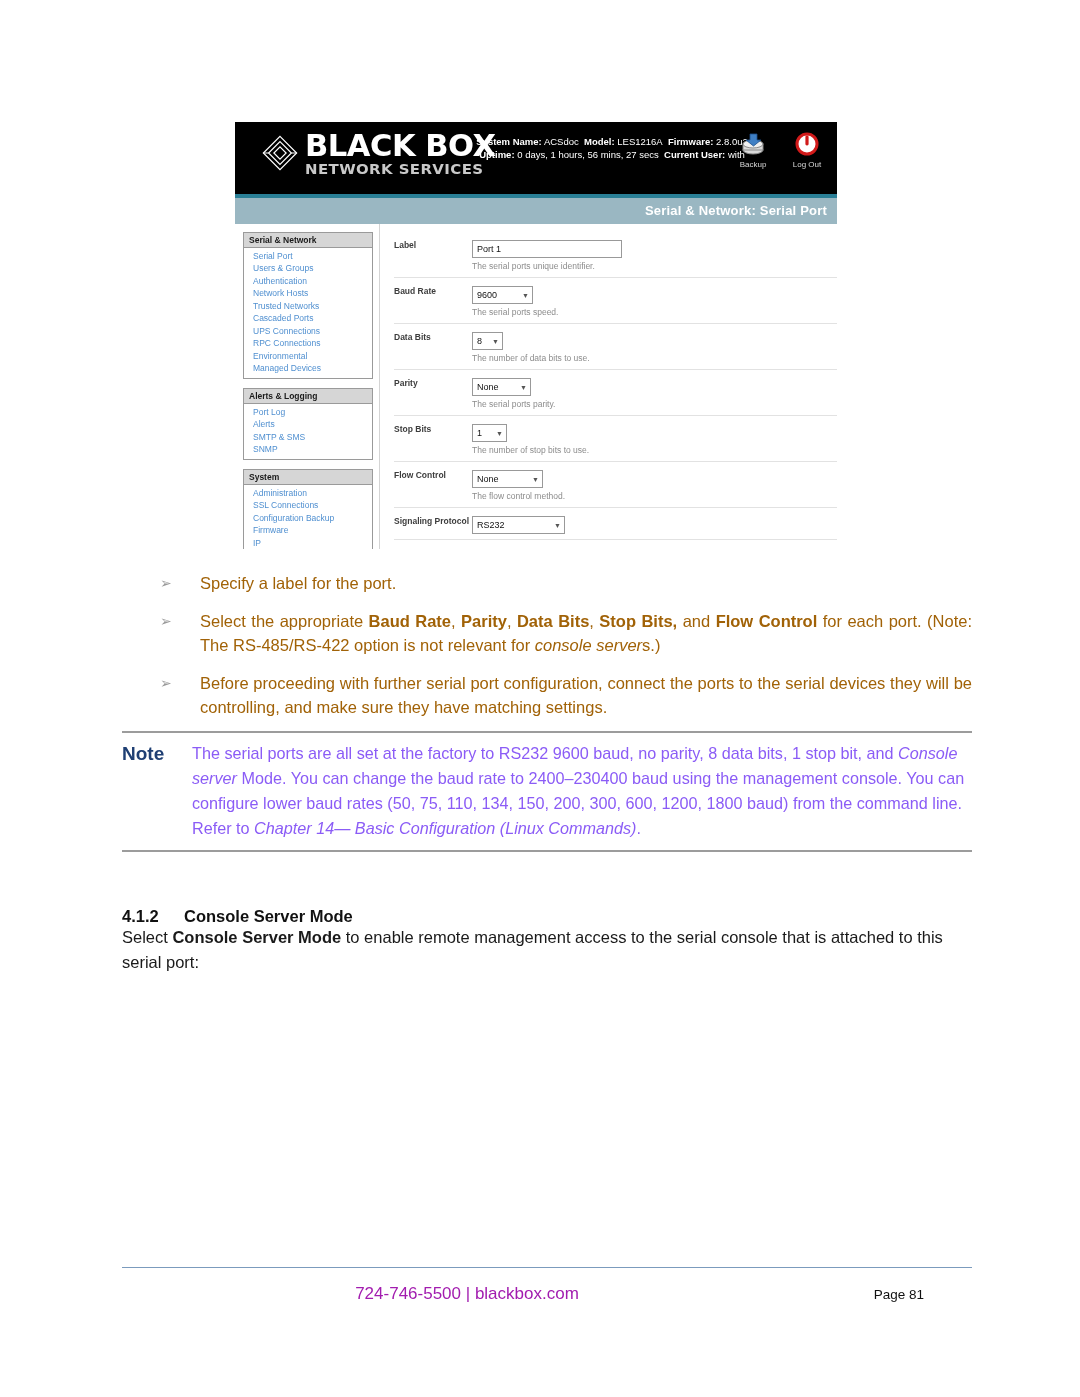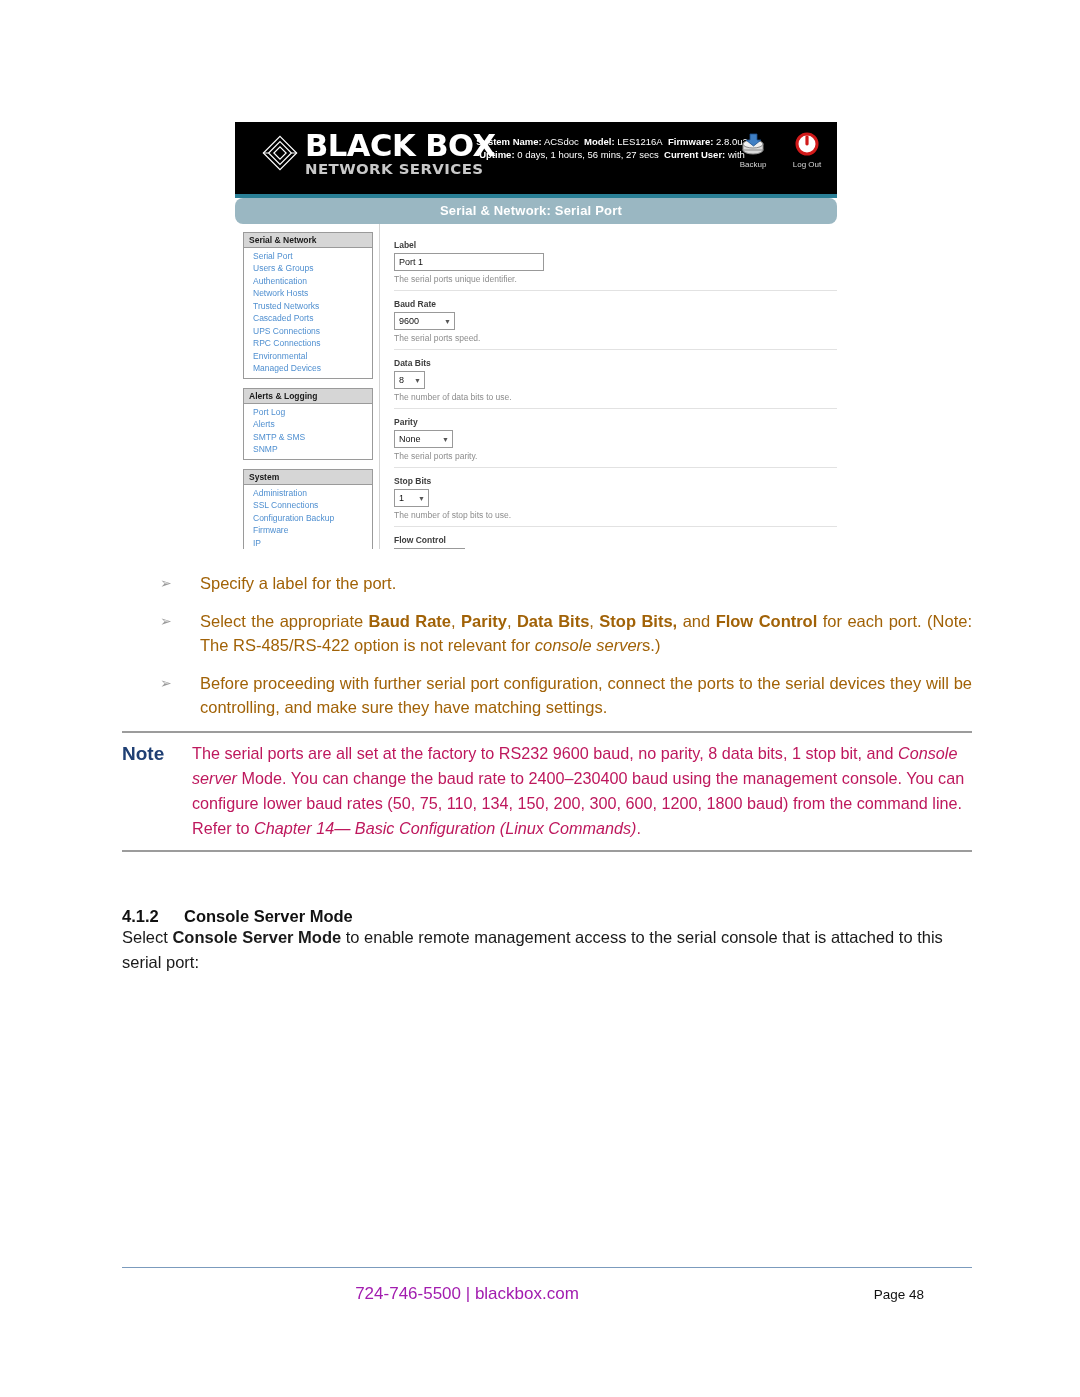--- a/index.html
+++ b/index.html
@@ -102,25 +102,24 @@
   .shot-rule {
     height: 4px;
     background: #2a7f96;
   }
   .shot-title {
     height: 26px;
     background: #9ab7c2;
     color: #ffffff;
     font-weight: bold;
     font-size: 13px;
-    text-align: center;
+    text-align: right;
     padding-right: 10px;
     line-height: 26px;
     letter-spacing: 0.2px;
-    border-radius: 8px;
   }
   .shot-body {
     display: flex;
     background: #ffffff;
     height: 325px;
   }
   .shot-sidebar {
     width: 130px;
     padding: 8px 6px 0 8px;
     border-right: 1px solid #d4d4d4;
@@ -157,21 +156,20 @@
     font-size: 10.5px;
     padding-bottom: 5px;
     border-bottom: 1px solid #dcdcdc;
     margin-bottom: 0;
     letter-spacing: 0.1px;
   }
   .form-row {
     display: flex;
     border-bottom: 1px solid #e2e2e2;
     padding: 6px 0 5px 0;
-    flex-direction: column;
   }
   .form-label {
     width: 78px;
     flex: 0 0 auto;
     font-size: 8.5px;
     color: #3d3d3d;
     font-weight: bold;
     line-height: 11px;
     padding-top: 2px;
   }
@@ -264,21 +262,21 @@
     width: 70px;
     font-size: 19px;
     font-weight: bold;
     color: #1f3f73;
     line-height: 25px;
   }
   .note-text {
     flex: 1 1 auto;
     font-size: 16.2px;
     line-height: 25px;
-    color: #be185d;
+    color: #8b5cf6;
     text-align: left;
   }
   .note-text i { font-style: italic; }
 
   .sec-heading {
     position: absolute;
     left: 122px;
     top: 907px;
     font-size: 16.5px;
     font-weight: bold;
@@ -548,14 +546,14 @@
 
 <div class="sec-heading">
   <span class="num">4.1.2</span><span>Console Server Mode</span>
 </div>
 
 <div class="sec-para"><span>Select </span><b>Console Server Mode</b><span> to enable remote management access to the serial console that is attached to this serial port:</span></div>
 
 <div class="footer-rule"></div>
 <div class="footer">
   <div class="footer-center">724-746-5500 | blackbox.com</div>
-  <div class="footer-page">Page 48</div>
+  <div class="footer-page">Page 81</div>
 </div>
 
 </body></html>

